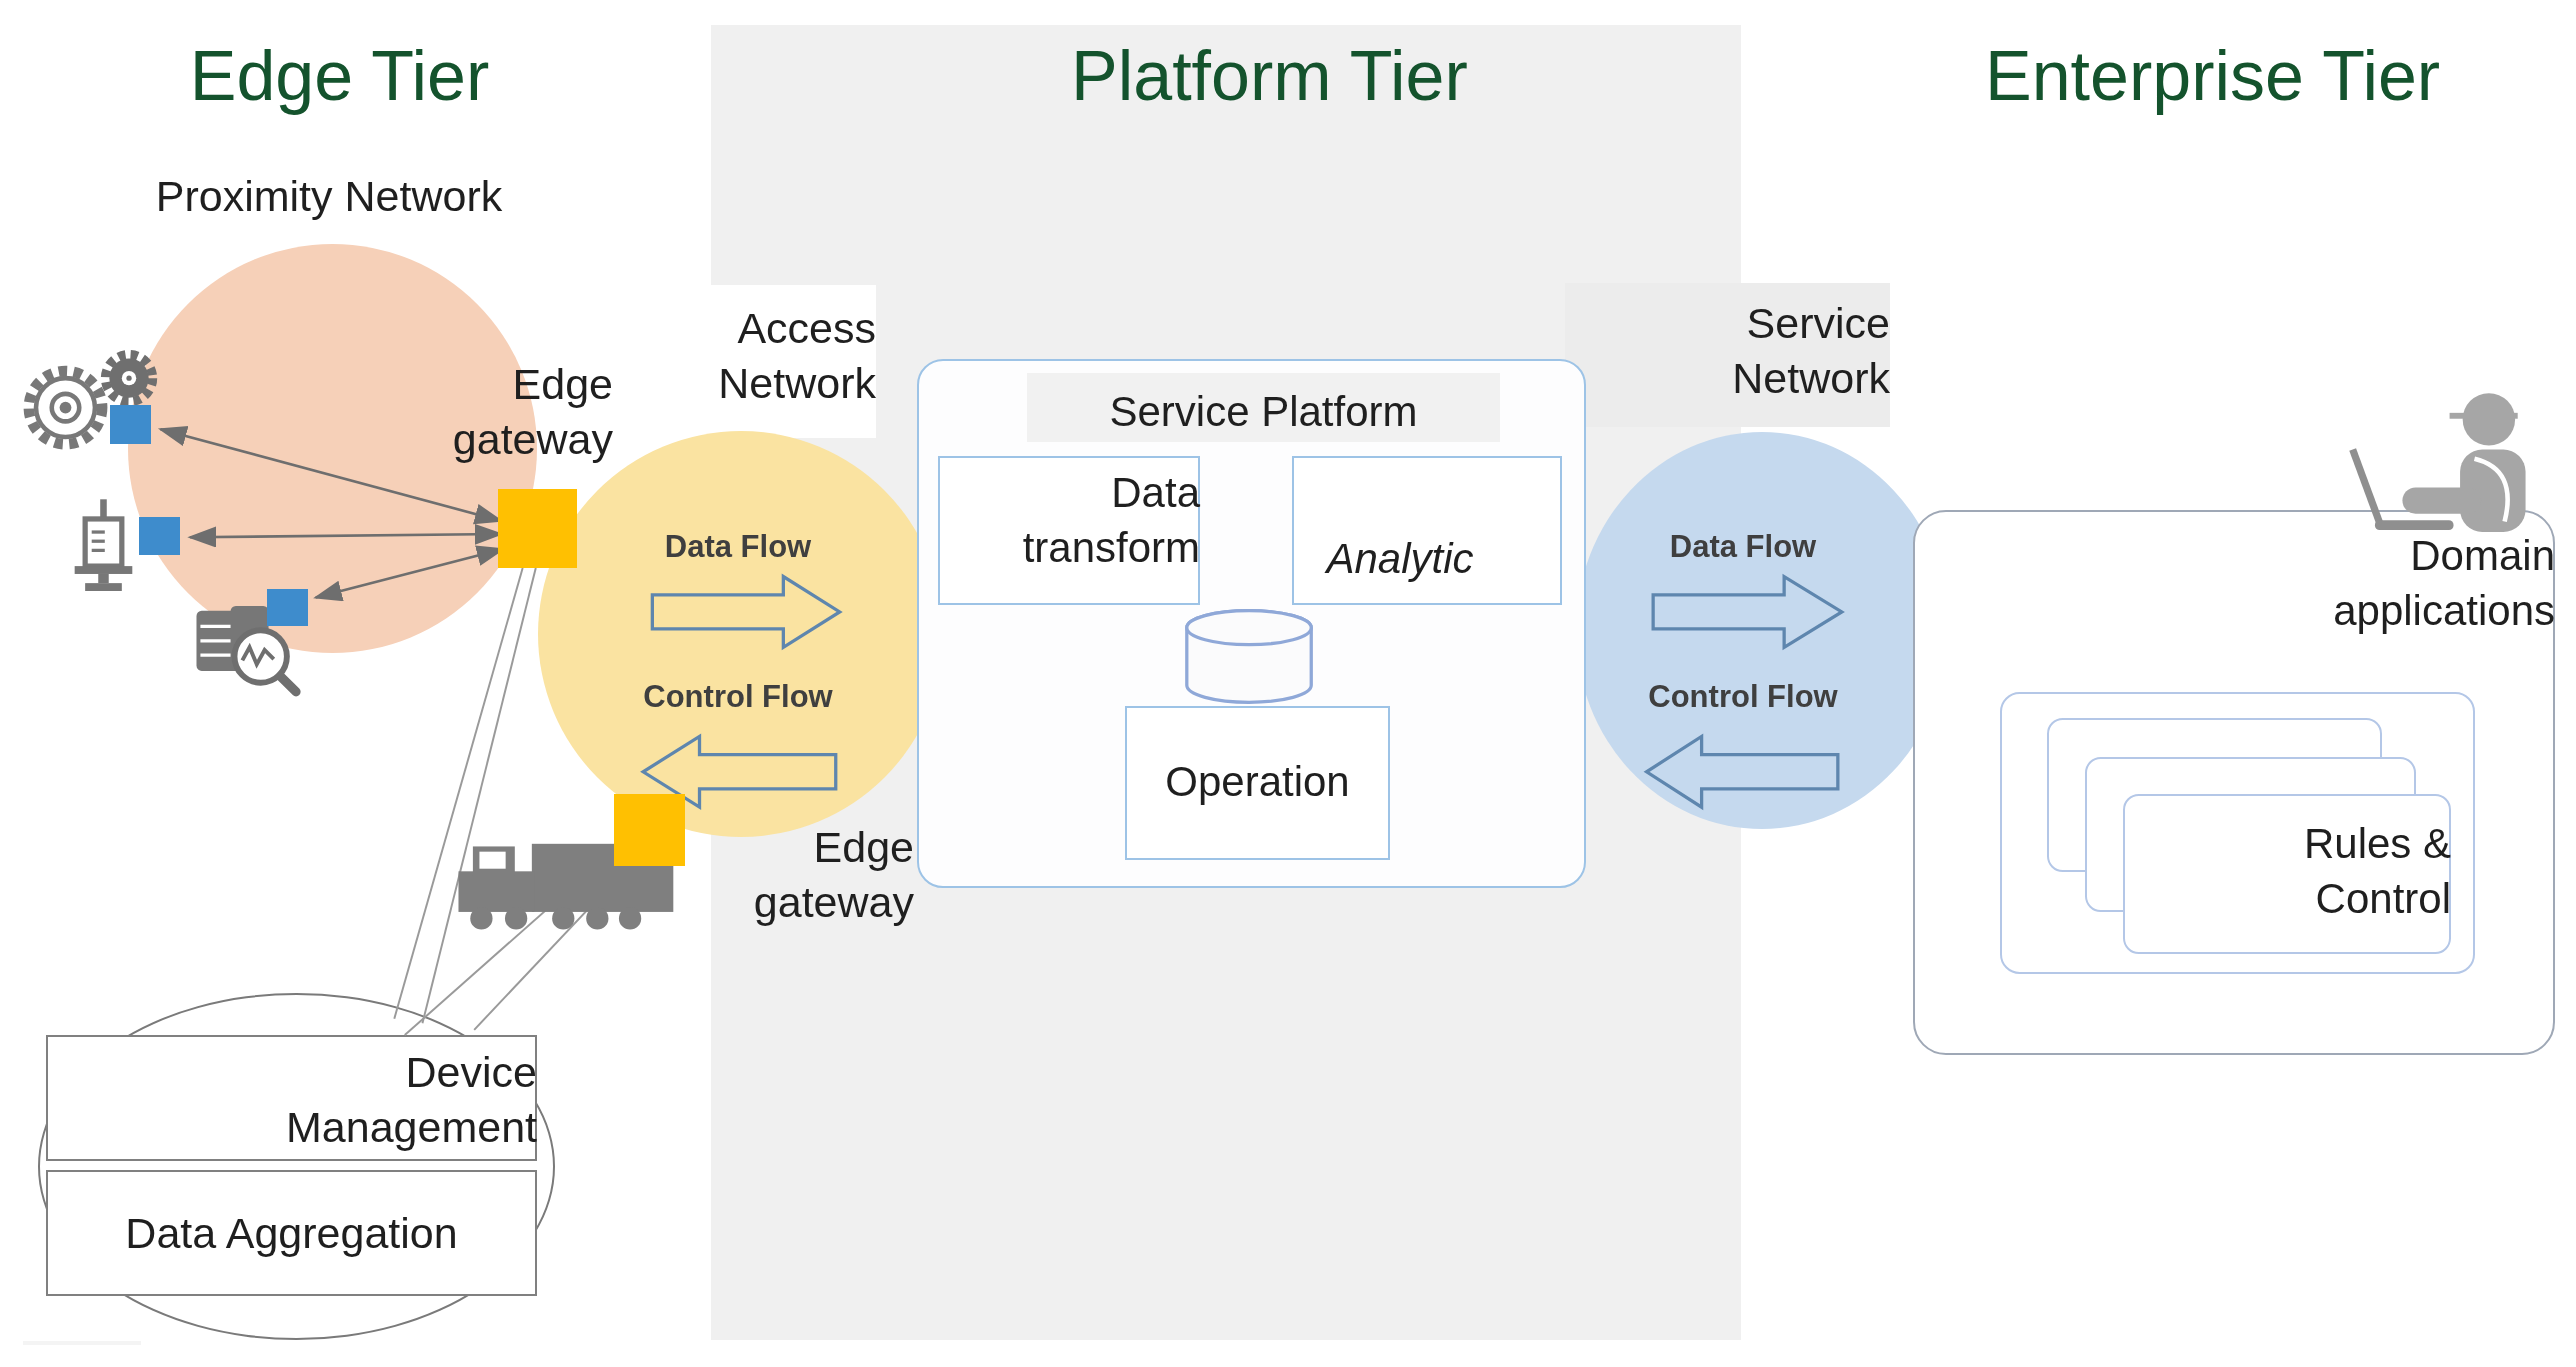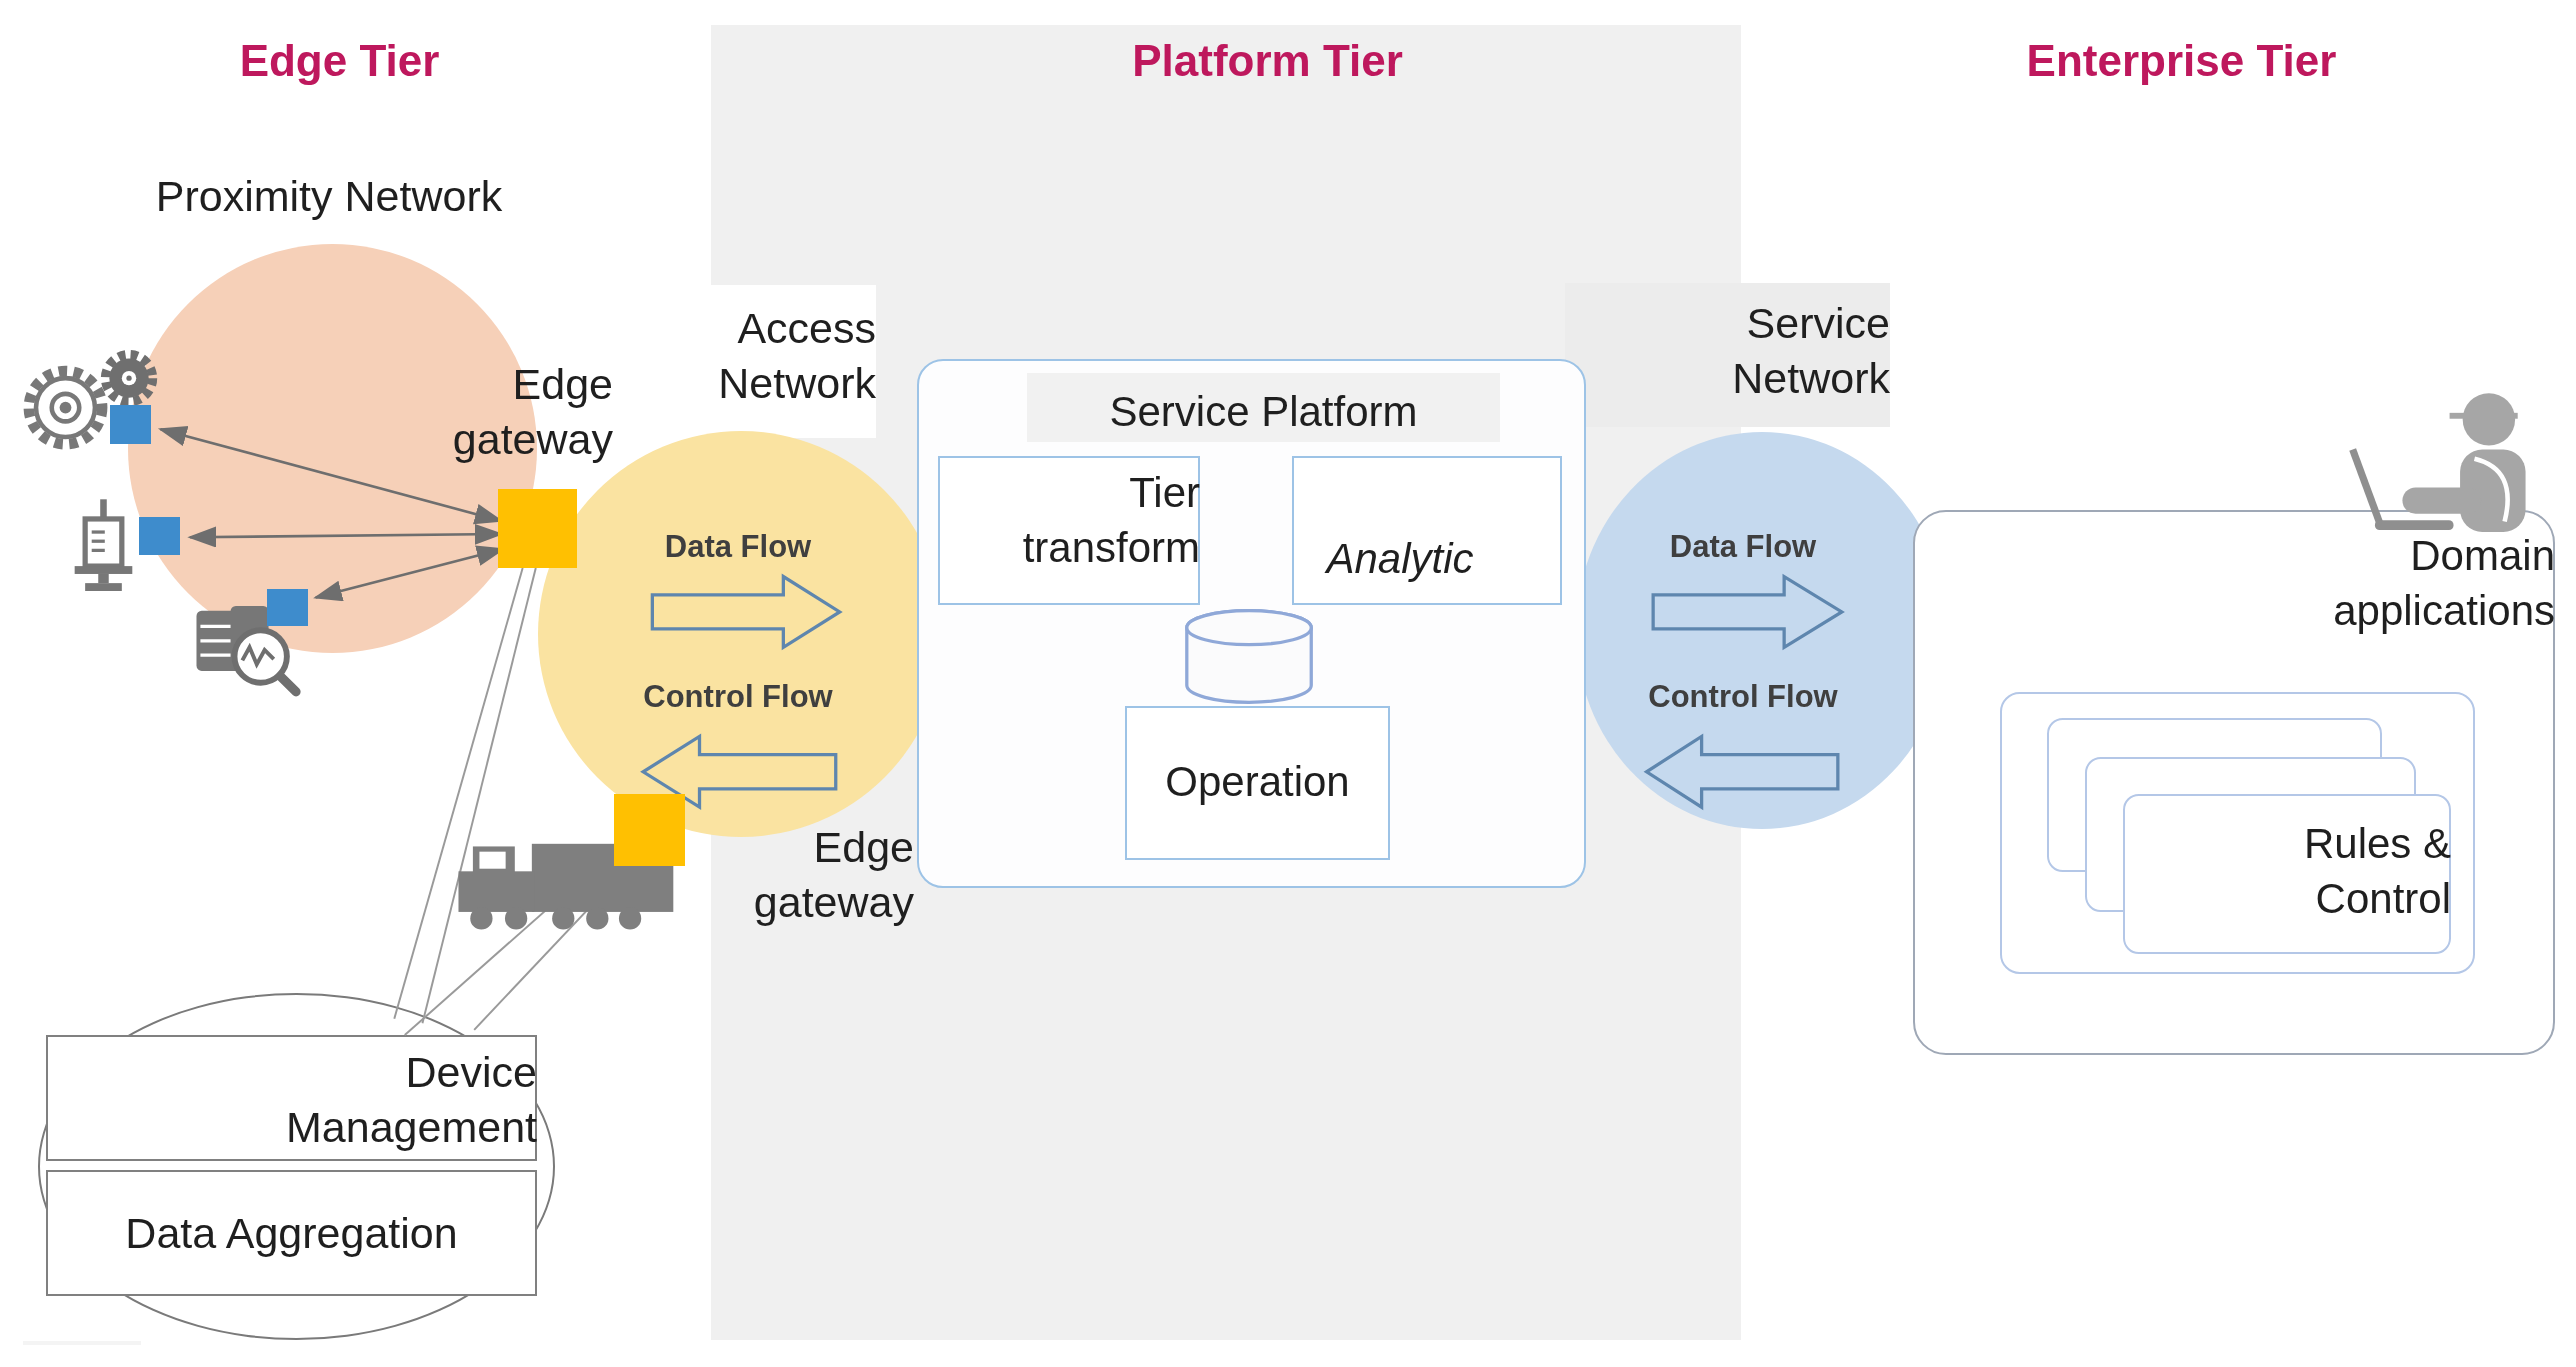--- a/index.html
+++ b/index.html
@@ -1,20 +1,20 @@
 <!DOCTYPE html>
 <html style="font-size:10.5px"><head>
 <meta charset="utf-8">
 <style>
   html,body{margin:0;padding:0;background:#ffffff;}
   #canvas{position:relative;width:2576px;height:1368px;background:#ffffff;overflow:hidden;
           font-family:"Liberation Sans",sans-serif;}
   .abs{position:absolute;}
   .t{position:absolute;color:#1f1f1f;font-family:"Liberation Sans",sans-serif;text-align:center;}
-  .tier-title{font-size:44px;font-weight:700;color:#be185d;white-space:nowrap;}
+  .tier-title{font-size:70px;font-weight:400;color:#14532d;white-space:nowrap;}
   .label{font-size:43px;line-height:1.28;}
   .flow-label{font-size:31px;font-weight:700;color:#3f3f3f;white-space:nowrap;}
   .band{background:#f0f0f0;}
   .circle{border-radius:50%;}
   .bluebox{background:#ffffff;border:2.6px solid #9dc3e6;box-sizing:border-box;}
   .card{background:#ffffff;border:2px solid #b4c7e7;border-radius:15.7px;box-sizing:border-box;}
   .gateway{background:#ffc001;}
   .devsq{background:#3e8ccc;}
   .boxlabel{font-size:42px;line-height:1.3;}
   .grayline-box{background:#ffffff;border:2.6px solid #808080;box-sizing:border-box;}
@@ -36,21 +36,21 @@
   <div class="abs circle" style="left:1576px;top:432px;width:372px;height:397px;background:#c5d9ee;"></div>
 
   <div class="abs" style="left:38px;top:993px;width:513px;height:343px;border:2px solid #7a7a7a;border-radius:50%;background:transparent;"></div>
 
   <div class="abs bluebox" style="left:917px;top:359px;width:669px;height:529px;border-radius:26px;background:#fdfdfe;"></div>
   <div class="abs" style="left:1027px;top:373px;width:473px;height:69px;background:#f1f1f1;"></div>
   <div class="t boxlabel" style="left:1027px;top:385px;width:473px;">Service Platform</div>
 
   <div class="abs bluebox" style="left:938px;top:456px;width:262px;height:149px;"></div>
   <div class="t boxlabel" style="left:938px;top:466px;width:262px;">
-    <span class="line2">Tier</span>
+    <span class="line2">Data</span>
     <span class="line2">transform</span>
   </div>
 
   <div class="abs bluebox" style="left:1292px;top:456px;width:270px;height:149px;"></div>
   <div class="t boxlabel" style="left:1292px;top:532px;width:216px;font-style:italic;">Analytic</div>
 
   <div class="abs bluebox" style="left:1125px;top:706px;width:265px;height:154px;"></div>
   <div class="t boxlabel" style="left:1125px;top:755px;width:265px;">Operation</div>
 
   <div class="abs" style="left:1913px;top:510px;width:642px;height:545px;border:2.6px solid #9fa8b6;border-radius:33px;background:#ffffff;box-sizing:border-box;"></div>

